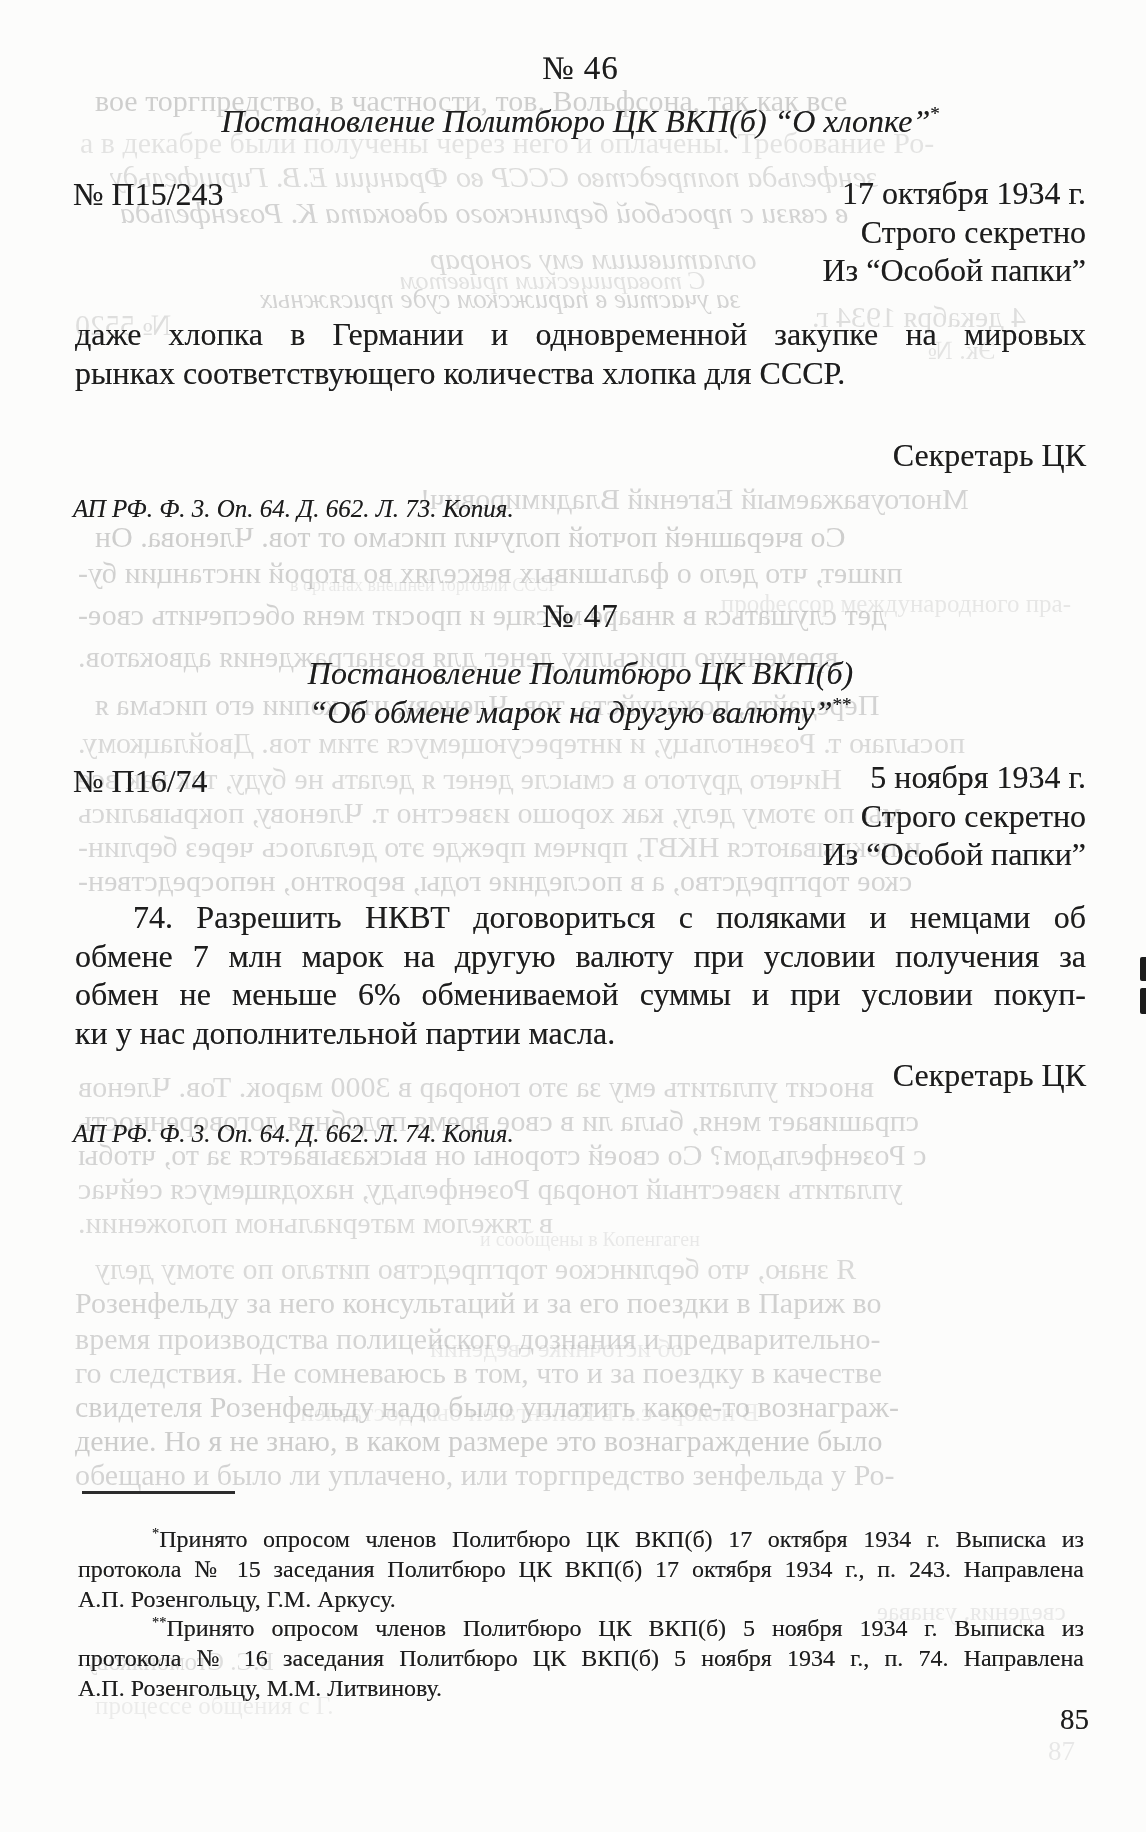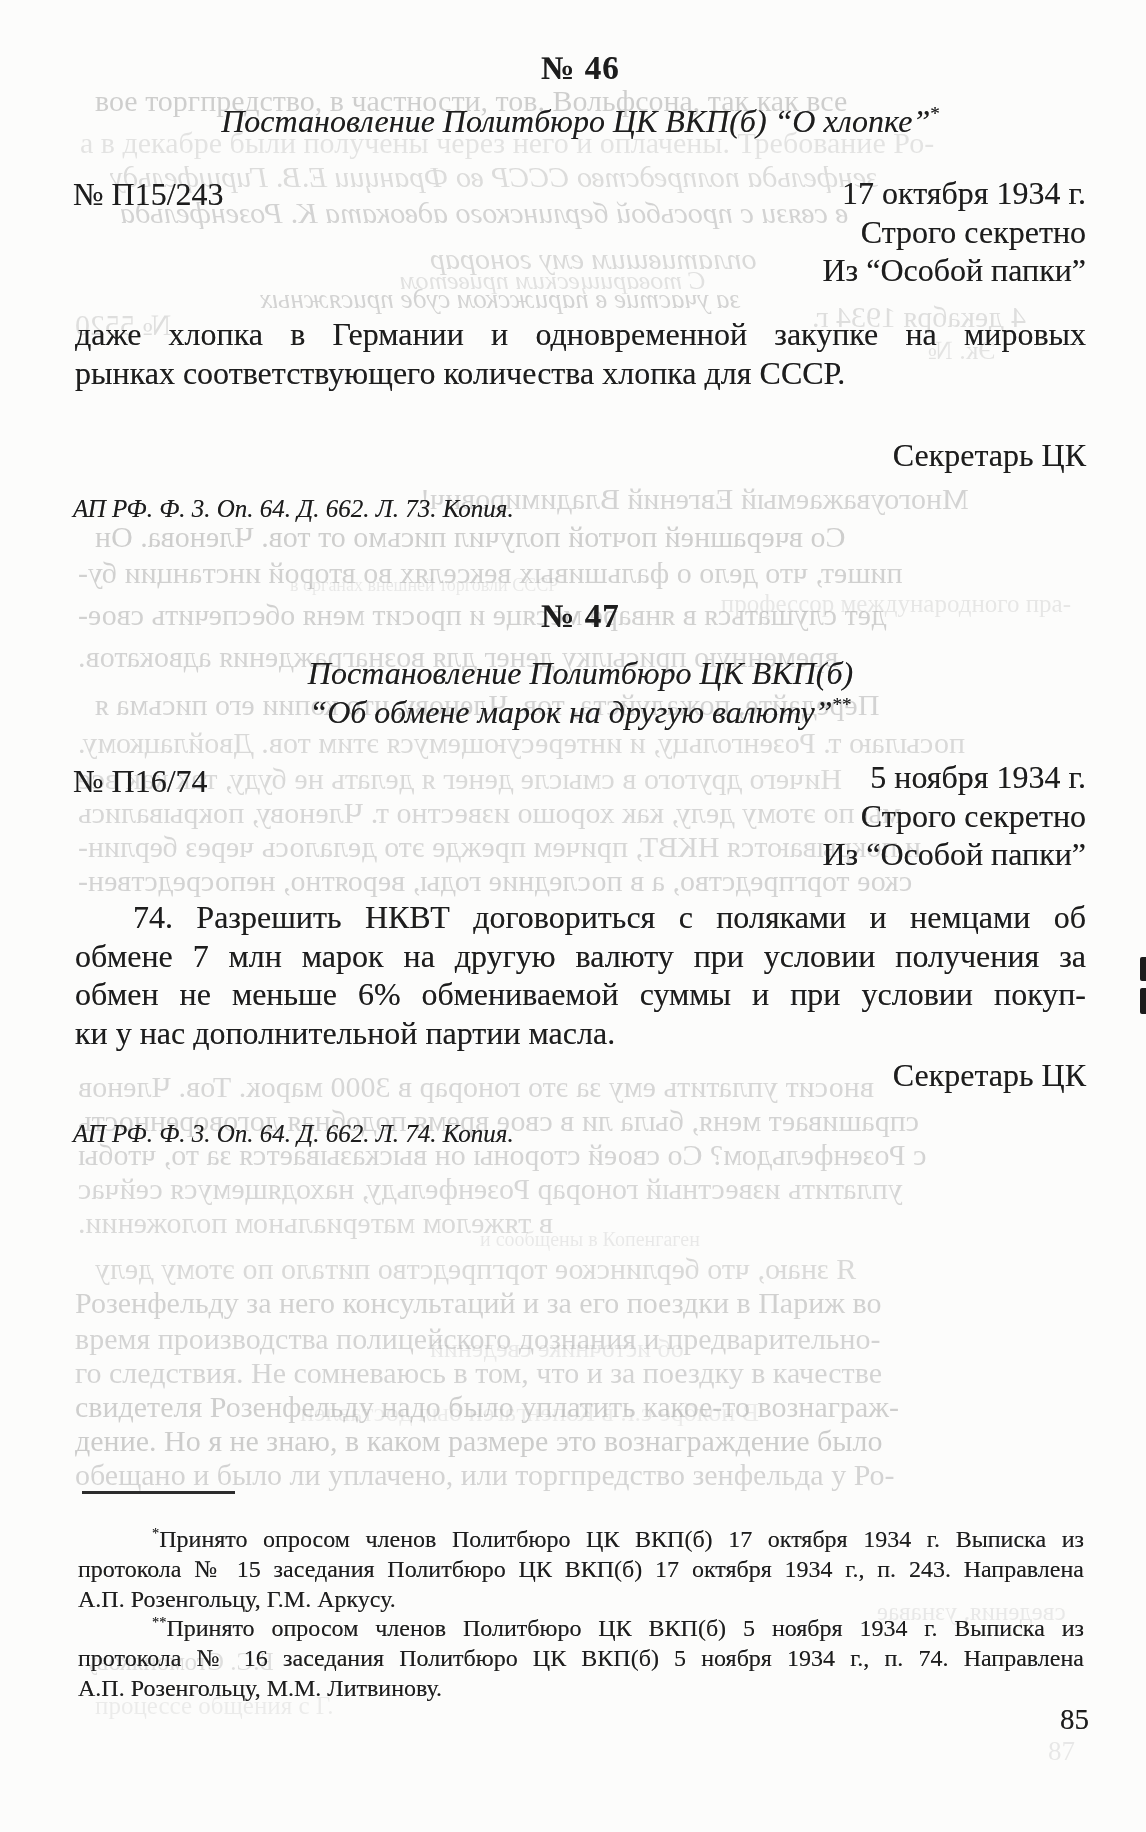--- a/index.html
+++ b/index.html
@@ -5,21 +5,21 @@
   html,body { margin:0; padding:0; background:#ffffff; }
   .page {
     position:relative; width:1146px; height:1832px;
     background:#fcfcfb; overflow:hidden;
     color:#1d1d1d;
     font-family:"Liberation Serif","DejaVu Serif",serif;
     text-shadow:0 0 0.5px rgba(20,20,20,0.5);
   }
   .abs { position:absolute; }
   .center { left:75px; right:60px; text-align:center; }
-  .h-num { font-weight:bold; font-size:33px; letter-spacing:1px; }
+  .h-num { font-weight:normal; font-size:33px; letter-spacing:1px; }
   .doc-title { font-style:italic; font-size:32px; }
   .marker { font-size:60%; vertical-align:super; font-style:normal; }
   .meta-left { left:73px; font-size:32px; }
   .meta-right { right:60px; text-align:right; font-size:32px; line-height:38.5px; }
   .para { left:75px; right:60px; font-size:32px; line-height:38.5px; }
   .line { text-align:justify; }
   .jl { text-align-last:justify; }
   .first-body { text-indent:58px; }
   .sig { right:60px; font-size:32px; }
   .cite { left:73px; font-style:italic; font-size:25px; }

